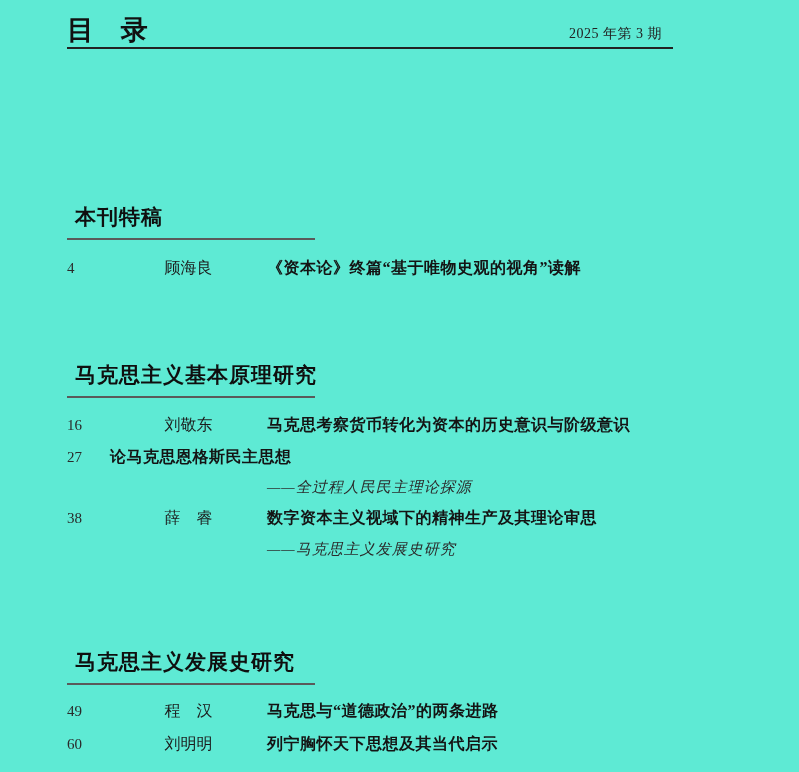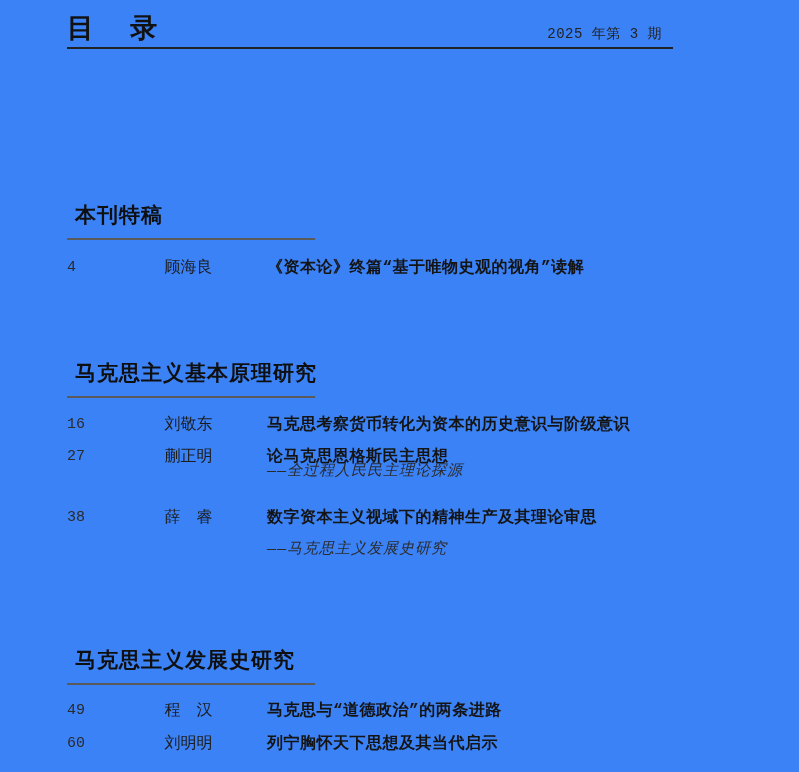--- a/index.html
+++ b/index.html
@@ -1,18 +1,18 @@
 <!DOCTYPE html>
 <html><head>
 <meta charset="utf-8">
 <style>
   html,body{margin:0;padding:0;background:#ffffff;}
   .page{
-    position:relative;width:799px;height:772px;background:#3b82f6;
-    font-family:Liberation Mono, monospace;color:#1a1a1a;overflow:hidden;
+    position:relative;width:799px;height:772px;background:#5eead4;
+    font-family:Liberation Serif, serif;color:#1a1a1a;overflow:hidden;
   }
   
   .hdr{position:absolute;left:67px;top:15px;width:606px;height:32px;border-bottom:2px solid #222222;}
   .hdr h1{margin:0;font-size:27px;font-weight:700;line-height:31px;color:#111111;letter-spacing:2px;word-spacing:16px;}
   .issue{position:absolute;right:11px;bottom:4px;font-size:14px;color:#222222;letter-spacing:0.5px;font-weight:400;}
   
   .sec{position:absolute;left:67px;}
   .sec h2{margin:8px;font-size:21px;font-weight:700;line-height:26px;color:#0f0f0f;letter-spacing:1px;}
   .sec .rule{width:248px;height:0;border-bottom:2px solid #5a5a5a;margin-top:7px;}
   
@@ -49,24 +49,23 @@
   </div>
 
   <div class="row" style="top:415px">
     <span class="num">16</span>
     <span class="author">刘敬东</span>
     <span class="title">马克思考察货币转化为资本的历史意识与阶级意识</span>
   </div>
 
   <div class="row" style="top:447px">
     <span class="num">27</span>
-    <span class="author">蒯正明</span>
     <span class="title">论马克思恩格斯民主思想</span>
   </div>
-  <div class="subrow" style="top:462px">——全过程人民民主理论探源</div>
+  <div class="subrow" style="top:478px">——全过程人民民主理论探源</div>
 
   <div class="row" style="top:508px">
     <span class="num">38</span>
     <span class="author">薛　睿</span>
     <span class="title">数字资本主义视域下的精神生产及其理论审思</span>
   </div>
   <div class="subrow" style="top:540px">——马克思主义发展史研究</div>
 
   <div class="sec" style="top:641px">
     <h2>马克思主义发展史研究</h2>

